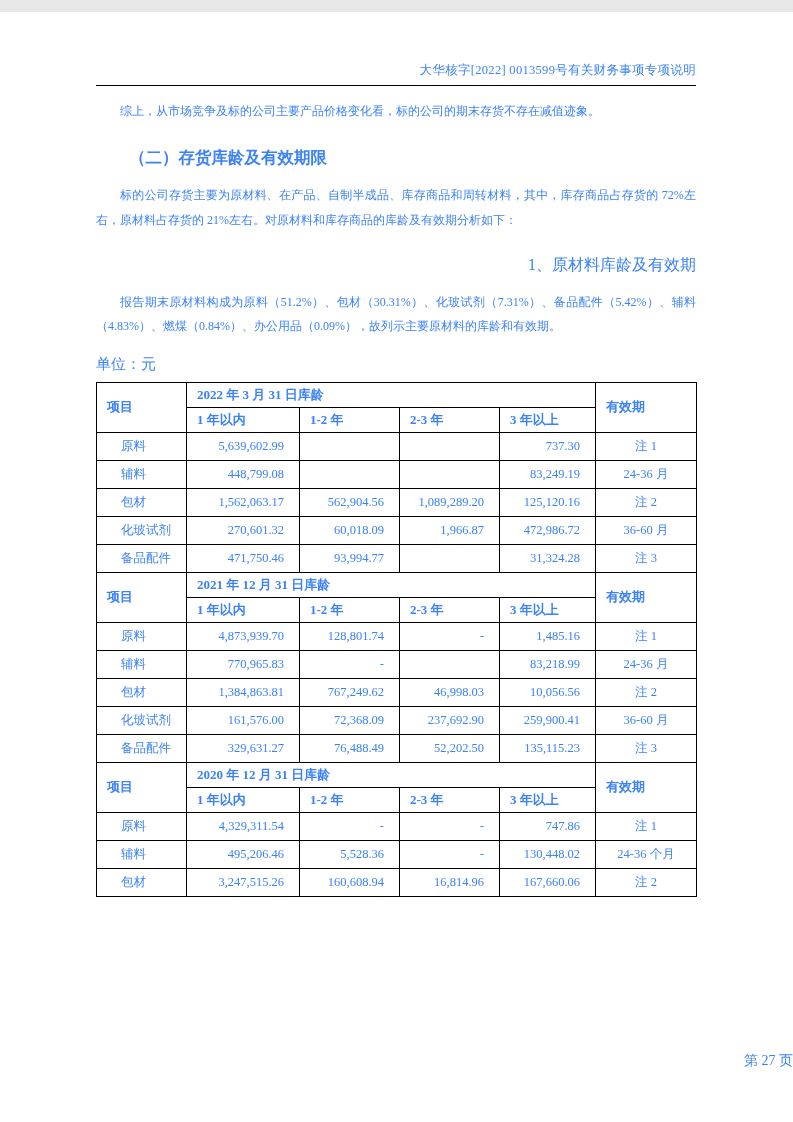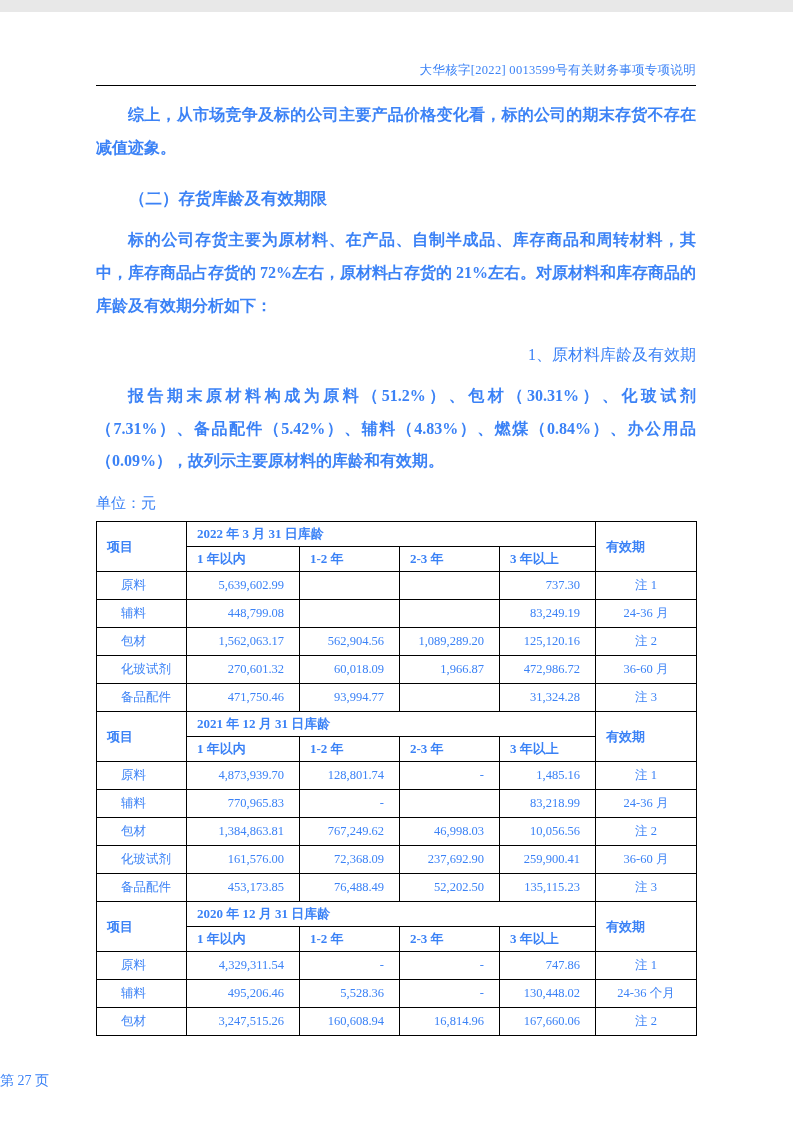--- a/index.html
+++ b/index.html
@@ -19,26 +19,25 @@
     border-bottom: 1px solid #000;
     padding-bottom: 6px;
   }
   .header-text {
     font-size: 12.5px;
     text-align: right;
     letter-spacing: 0.3px;
   }
   .body-wrap { margin: 0 97px 0 96px; }
   .para {
-    font-size: 16px;
+    font-size: 12px;
     line-height: 2.05;
     text-align: justify;
     text-indent: 2em;
     margin: 13px 0 0 0;
-    font-weight: bold;
   }
   .section-heading {
     font-size: 16.5px;
     font-weight: bold;
     text-indent: 2em;
     margin: 22px 0 0 0;
     line-height: 1.5;
   }
   .sub-heading {
     font-size: 16px;
@@ -79,22 +78,22 @@
   table.aging td.hdr-valid {
     text-align: center;
     padding-left: 6px;
   }
   table.aging td.c-item { text-align: left; padding-left: 24px; }
   table.aging td.c-num  { text-align: right; padding-right: 15px; }
   table.aging td.c-valid{ text-align: center; }
   .footer {
     position: absolute;
     left: 0; right: 0;
-    bottom: 44px;
-    text-align: left;
+    bottom: 64px;
+    text-align: right;
     font-size: 14px;
   }
 </style>
 </head>
 <body>
 
 <div class="page">
 
   <div class="header-wrap">
     <div class="header-text">大华核字[2022] 0013599号有关财务事项专项说明</div>
@@ -213,21 +212,21 @@
           <tr class="row-data">
             <td class="c-item">化玻试剂</td>
             <td class="c-num">161,576.00</td>
             <td class="c-num">72,368.09</td>
             <td class="c-num">237,692.90</td>
             <td class="c-num">259,900.41</td>
             <td class="c-valid">36-60 月</td>
           </tr>
           <tr class="row-data">
             <td class="c-item">备品配件</td>
-            <td class="c-num">453,173.85</td>
+            <td class="c-num">329,631.27</td>
             <td class="c-num">76,488.49</td>
             <td class="c-num">52,202.50</td>
             <td class="c-num">135,115.23</td>
             <td class="c-valid">注 3</td>
           </tr>
           <tr class="row-hdr">
             <td class="c-item" rowspan="2">项目</td>
             <td class="section-title" colspan="4">2020 年 12 月 31 日库龄</td>
             <td class="hdr-valid" rowspan="2">有效期</td>
           </tr>

